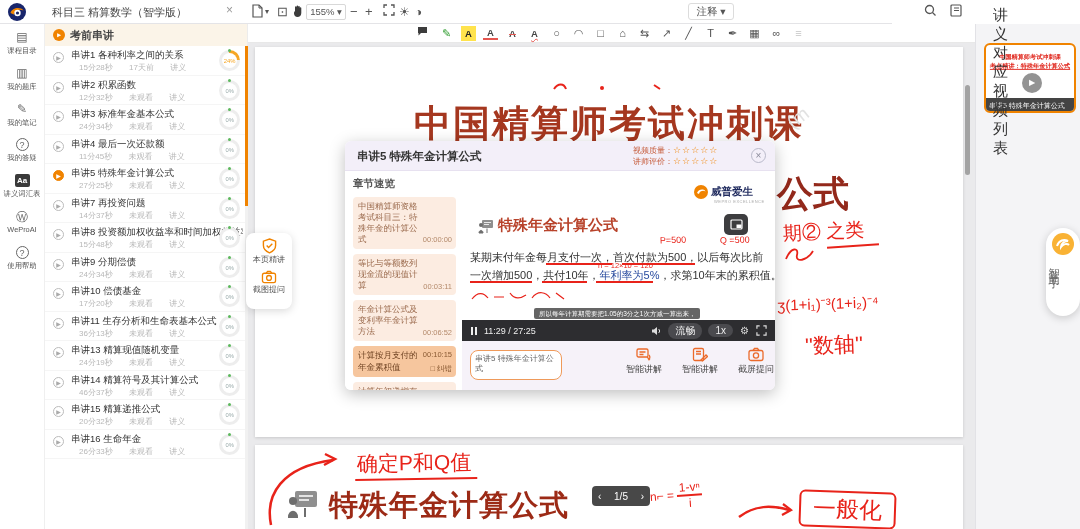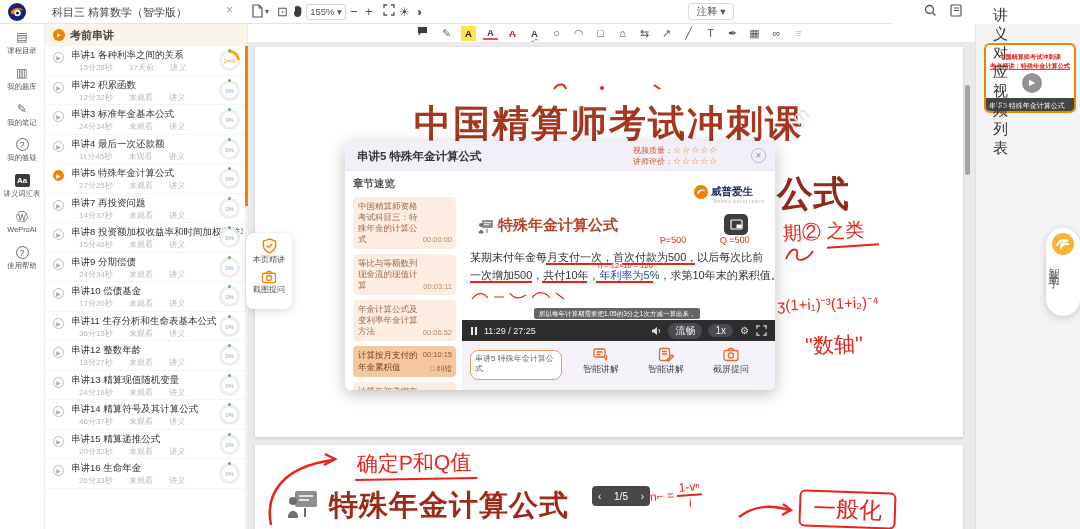--- a/index.html
+++ b/index.html
@@ -112,21 +112,21 @@
   #subtitle{position:absolute;left:189px;top:167px;background:rgba(80,80,80,.88);border-radius:2px;color:#fff;font-size:6.5px;line-height:11px;padding:0 5px;white-space:nowrap;z-index:3;}
   #vcontrols{position:absolute;left:117px;top:179px;width:313px;height:21px;background:#2d2d30;display:flex;align-items:center;}
   .pbar{width:2px;height:8px;background:#eee;display:inline-block;margin-right:1.5px;}
   #v-time{font-size:9px;color:#eee;margin-left:6px;}
   .pill{background:#4a4a4e;color:#eee;border-radius:8px;font-size:10px;padding:1px 7px;margin-left:6px;cursor:pointer;}
   #vc-left{margin-left:9px;display:flex;align-items:center;}
   #vc-right{margin-left:auto;margin-right:8px;display:flex;align-items:center;}
   #gear{color:#ddd;font-size:10px;margin-left:7px;cursor:pointer;}
   #popup-footer{position:absolute;left:117px;top:200px;width:313px;height:49px;background:#f6f2f9;}
   #caption-box{position:absolute;left:8px;top:9px;width:92px;height:30px;border:1.5px solid #ef9a5a;border-radius:8px;background:#fff;font-size:8px;color:#666;padding:3px 4px;line-height:1.25;cursor:text;}
-  #pf-actions{position:absolute;right:26px;top:6px;display:flex;gap:29px;}
+  #pf-actions{position:absolute;right:1px;top:6px;display:flex;gap:20px;}
   .pf-act{text-align:center;cursor:pointer;}
   .pf-act .lbl{display:block;font-size:9px;color:#444;margin-top:1px;}
 
   
   #float-card{position:absolute;left:246px;top:233px;width:46px;height:76px;background:#fff;border-radius:8px;box-shadow:0 2px 8px rgba(0,0,0,.15);z-index:45;text-align:center;padding-top:5px;}
   #float-card .flbl{display:block;font-size:8.5px;color:#555;transform:scale(.95);}
   #assistant{position:absolute;left:1046px;top:228px;width:34px;height:88px;background:#fff;border-radius:17px;box-shadow:0 2px 8px rgba(0,0,0,.18);z-index:45;text-align:center;padding-top:4px;}
   #assistant-label{writing-mode:vertical-rl;font-size:11px;color:#666;letter-spacing:3px;margin-top:3px;}
 
   
@@ -339,32 +339,20 @@
     </span>
     <span class="ring">
             <b>0%</b>
           </span>
   </div>
         <div class="course" style="--deg: 0deg;">
     <span class="play">▶</span>
     <span class="t">串讲11 生存分析和生命表基本公式</span>
     <span class="meta">
       <span>36分13秒</span>
-      <span>未观看</span>
-      <span>讲义</span>
-    </span>
-    <span class="ring">
-            <b>0%</b>
-          </span>
-  </div>
-        <div class="course" style="--deg: 0deg;">
-    <span class="play">▶</span>
-    <span class="t">串讲12 整数年龄</span>
-    <span class="meta">
-      <span>18分27秒</span>
       <span>未观看</span>
       <span>讲义</span>
     </span>
     <span class="ring">
             <b>0%</b>
           </span>
   </div>
         <div class="course" style="--deg: 0deg;">
     <span class="play">▶</span>
     <span class="t">串讲13 精算现值随机变量</span>

